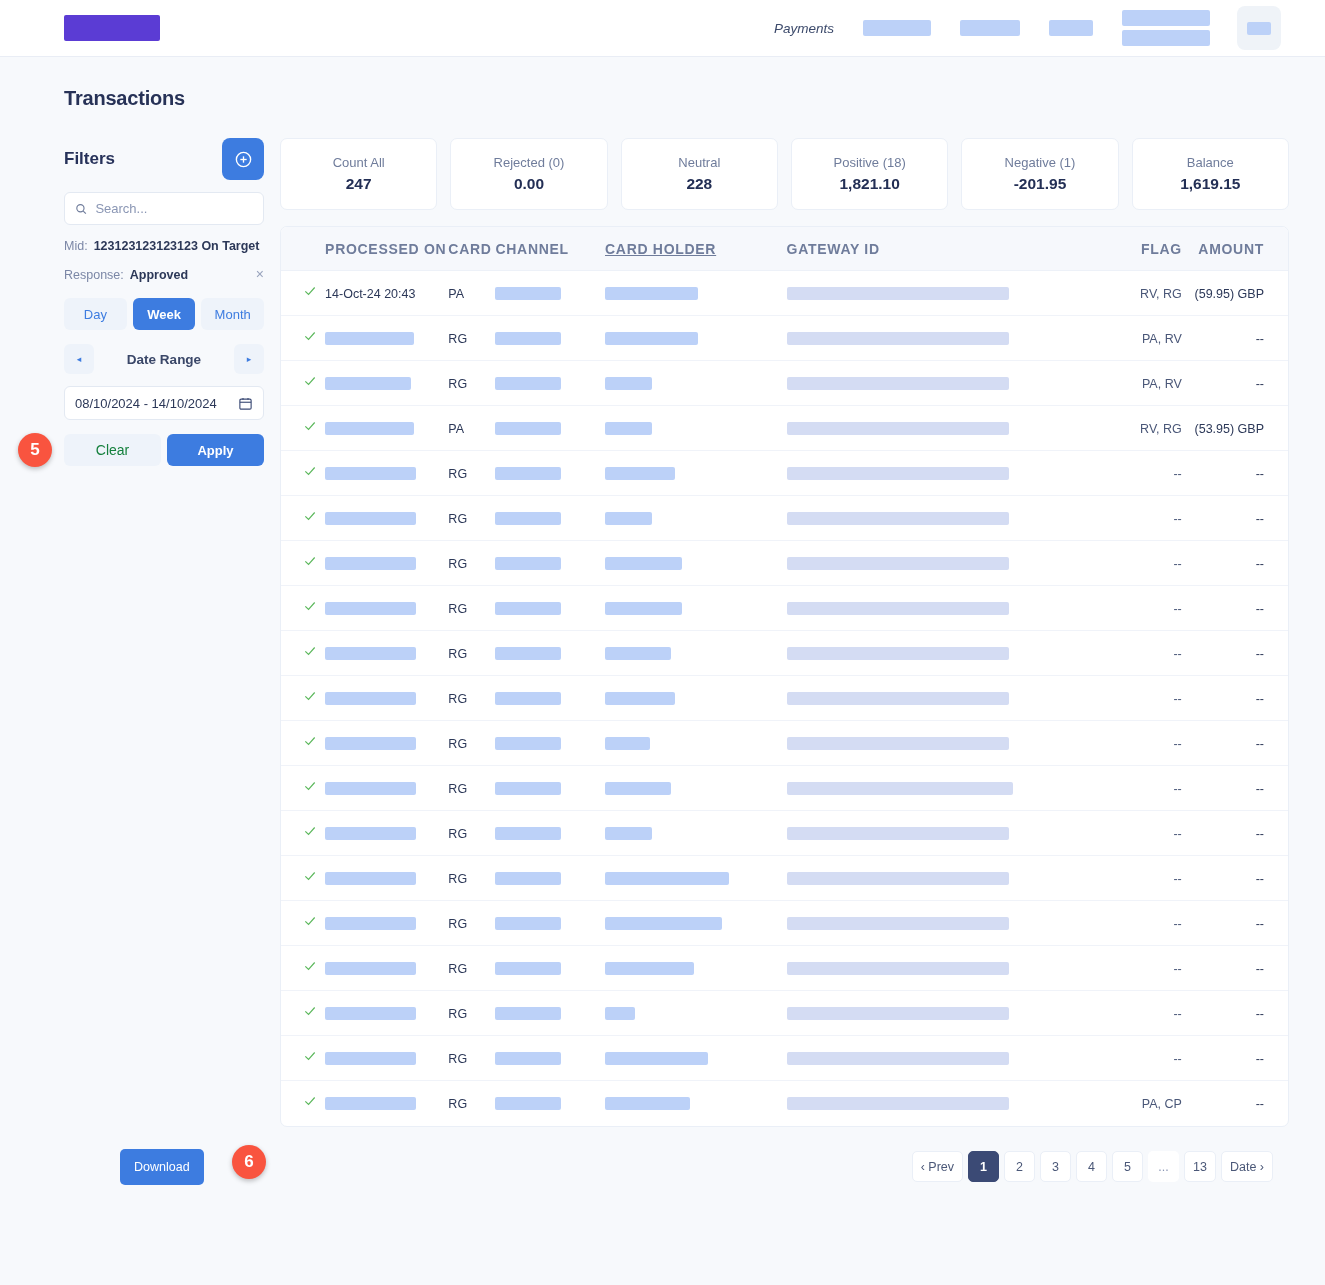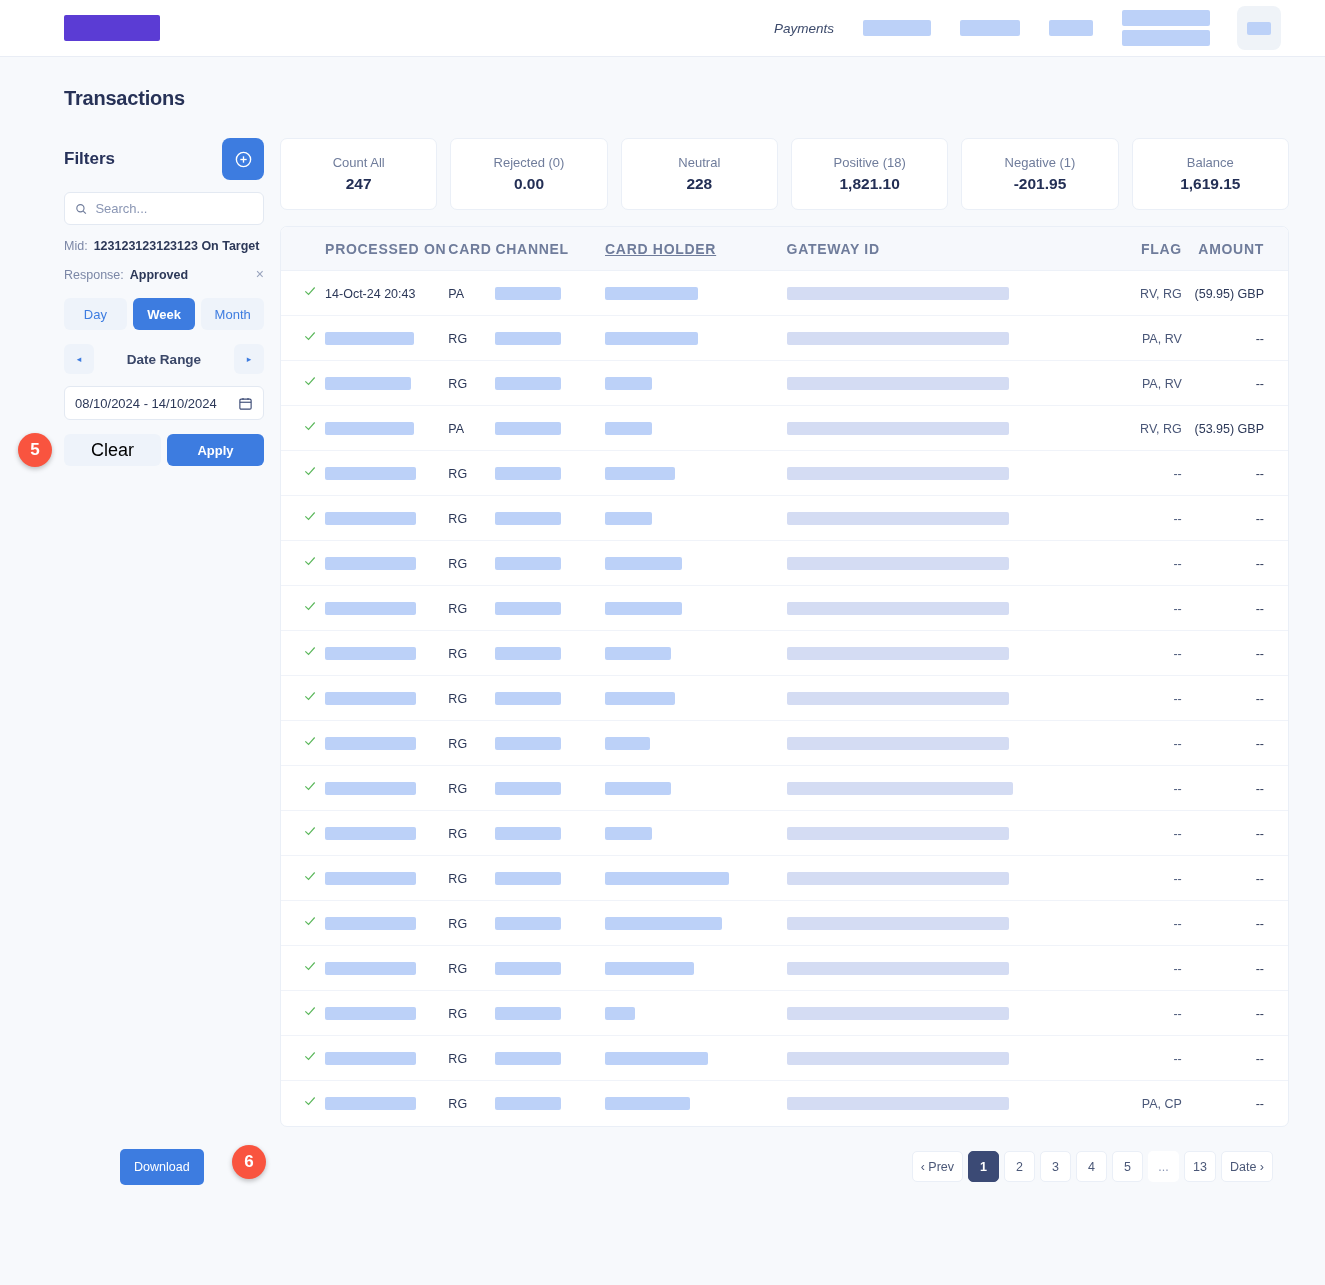--- a/index.html
+++ b/index.html
@@ -86,22 +86,22 @@
 
   .date-input {
     margin-top: 12px; height: 34px; background: #fff; border: 1px solid #e3e9f2;
     border-radius: 6px; display: flex; align-items: center; padding: 0 10px;
     font-size: 13px; color: #2c3858; position: relative;
   }
   .date-input .val { flex: 1; }
 
   .act-row { margin-top: 14px; display: flex; gap: 6px; }
   .btn-clear {
-    flex: 1; height: 32px; border-radius: 6px; background: #eef3fa; color: #000000;
-    font-size: 18px; display: flex; align-items: center; justify-content: center;
+    flex: 1; height: 32px; border-radius: 6px; background: #eef3fa; color: #15803d;
+    font-size: 14px; display: flex; align-items: center; justify-content: center;
     cursor: pointer; border: none; font-family: "Liberation Sans", sans-serif;
   }
   .btn-apply {
     flex: 1; height: 32px; border-radius: 6px; background: #3d7ce0; color: #fff;
     font-size: 13px; font-weight: bold; display: flex; align-items: center;
     justify-content: center; cursor: pointer; border: none;
     font-family: "Liberation Sans", sans-serif;
   }
 
   

